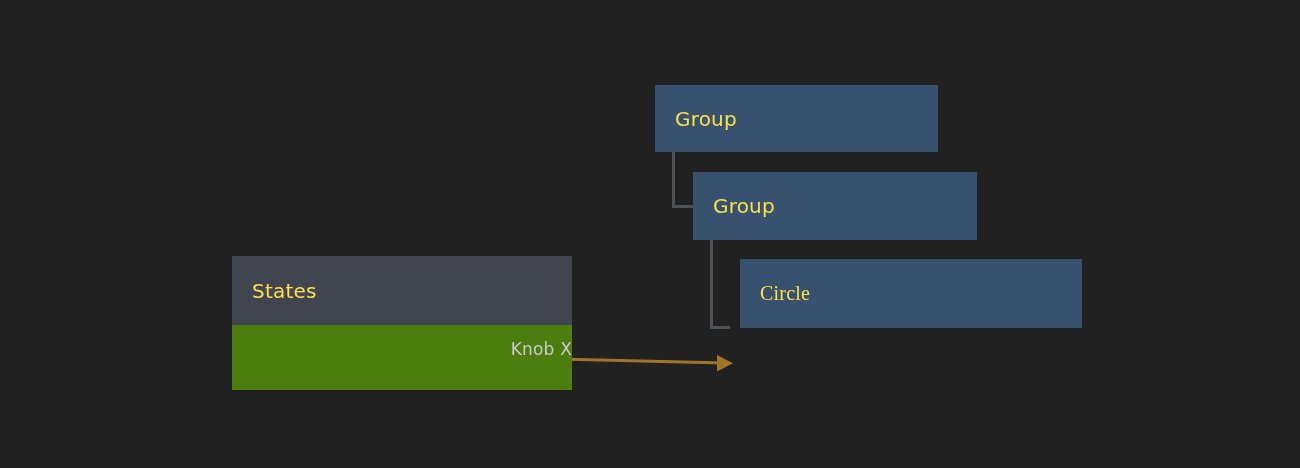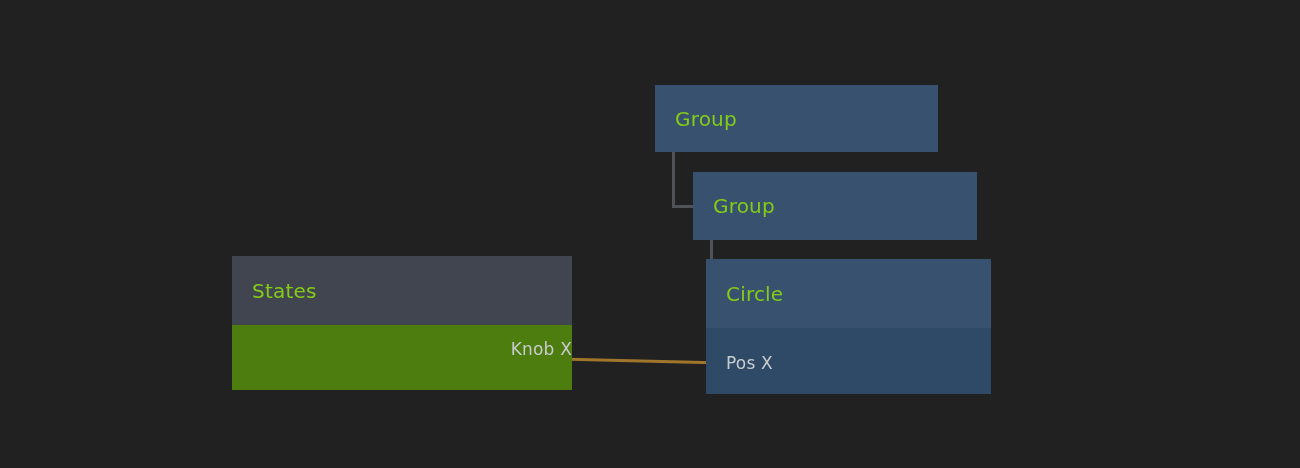--- a/index.html
+++ b/index.html
@@ -32,21 +32,21 @@
     display: flex;
     flex-direction: column;
     overflow: hidden;
   }
   .node-header {
     display: flex;
     align-items: center;
     box-sizing: border-box;
   }
   .node-title {
-    color: #84cc16;
+    color: #fde047;
     font-size: 20px;
     letter-spacing: 0.2px;
     white-space: nowrap;
   }
   .node-body {
     flex: 1;
     position: relative;
     box-sizing: border-box;
   }
   .port-row {
@@ -66,21 +66,21 @@
   
   .node-grey .node-header { background: #414550; }
   .node-grey .node-body   { background: #4d7c0f; }
 
   #node-group-1 { left: 655px; top: 85px;  width: 283px; height: 67px; }
   #node-group-1 .node-header { height: 67px; padding-left: 20px; }
 
   #node-group-2 { left: 693px; top: 172px; width: 284px; height: 68px; }
   #node-group-2 .node-header { height: 68px; padding-left: 20px; }
 
-  #node-circle  { left: 706px; top: 259px; width: 285px; height: 135px; }
+  #node-circle  { left: 740px; top: 259px; width: 342px; height: 135px; font-family: Liberation Serif, serif; }
   #node-circle .node-header { height: 69px; padding-left: 20px; }
 
   #node-states  { left: 232px; top: 256px; width: 340px; height: 134px; justify-content: center; }
   #node-states .node-header { height: 69px; padding-left: 20px; }
 
   .port-out {
     right: 0px;
     top: 24px;
     transform: translateY(-50%);
   }
@@ -117,25 +117,20 @@
   <div class="node node-blue" id="node-group-2">
     <div class="node-header">
       <span class="node-title">Group</span>
     </div>
   </div>
 
   <div class="node node-blue" id="node-circle">
     <div class="node-header">
       <span class="node-title">Circle</span>
     </div>
-    <div class="node-body">
-      <div class="port-row port-in">
-        <span class="port-label">Pos X</span>
-      </div>
-    </div>
   </div>
 
   <div class="node node-grey" id="node-states">
     <div class="node-header">
       <span class="node-title">States</span>
     </div>
     <div class="node-body">
       <div class="port-row port-out">
         <span class="port-label">Knob X</span>
       </div>

